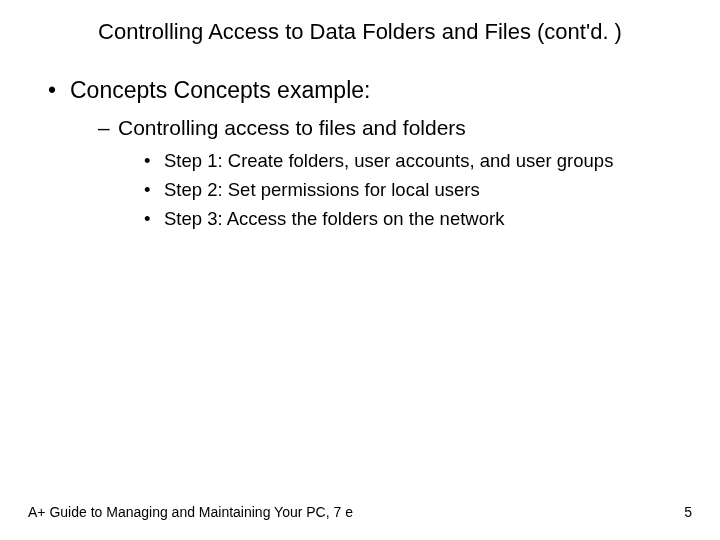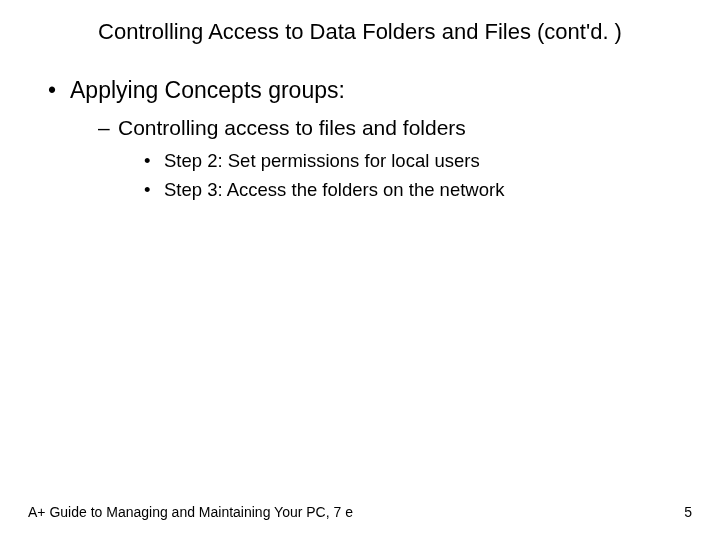--- a/index.html
+++ b/index.html
@@ -87,25 +87,26 @@
     }
   </style>
 </head>
 <body>
 
 <div class="slide">
   <h1 class="title">Controlling Access to Data Folders and Files (cont'd. )</h1>
 
   <ul class="level1">
     <li>
-      <span>Applying Concepts groups:</span>
+      <span>Concepts Concepts example:</span>
       <ul class="level2">
         <li>
           <span>Controlling access to files and folders</span>
           <ul class="level3">
+            <li><span>Step 1: Create folders, user accounts, and user groups</span></li>
             <li><span>Step 2: Set permissions for local users</span></li>
             <li><span>Step 3: Access the folders on the network</span></li>
           </ul>
         </li>
       </ul>
     </li>
   </ul>
 
   <div class="footer">
     <span>A+ Guide to Managing and Maintaining Your PC, 7 e</span>

